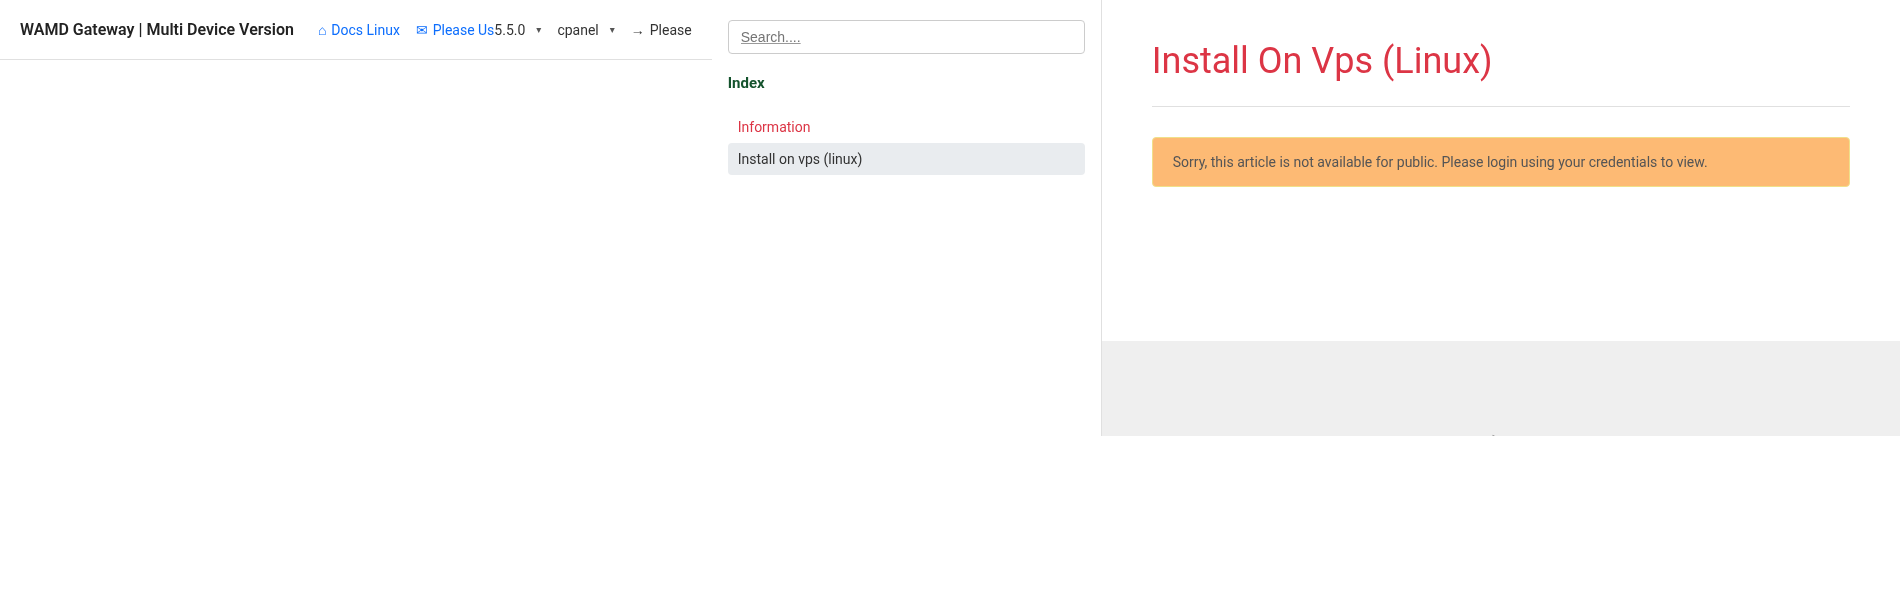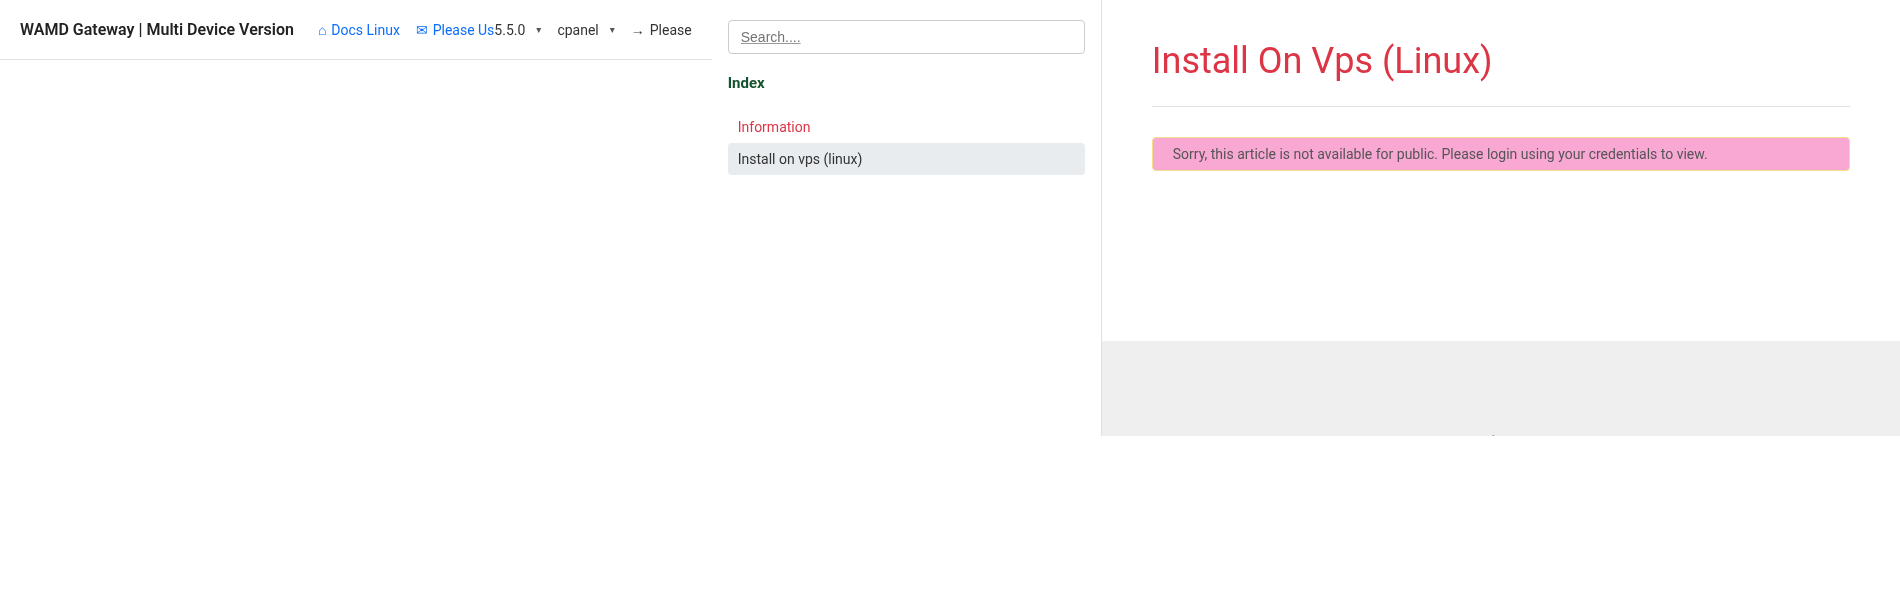--- a/index.html
+++ b/index.html
@@ -119,24 +119,24 @@
       font-weight: 400;
       color: #dc3545;
       margin-bottom: 24px;
     }
     .divider {
       border: none;
       border-top: 1px solid #e0e0e0;
       margin-bottom: 30px;
     }
     .alert-warning {
-      background: #f9a8d4;
+      background: #fdba74;
       border: 1px solid #f0e08a;
       border-radius: 4px;
-      padding: 8px 20px;
+      padding: 16px 20px;
       font-size: 14px;
       color: #555;
       max-width: 1000px;
     }
     .cursor-icon {
       font-size: 22px;
       color: #333;
       opacity: 0.5;
     }
 

